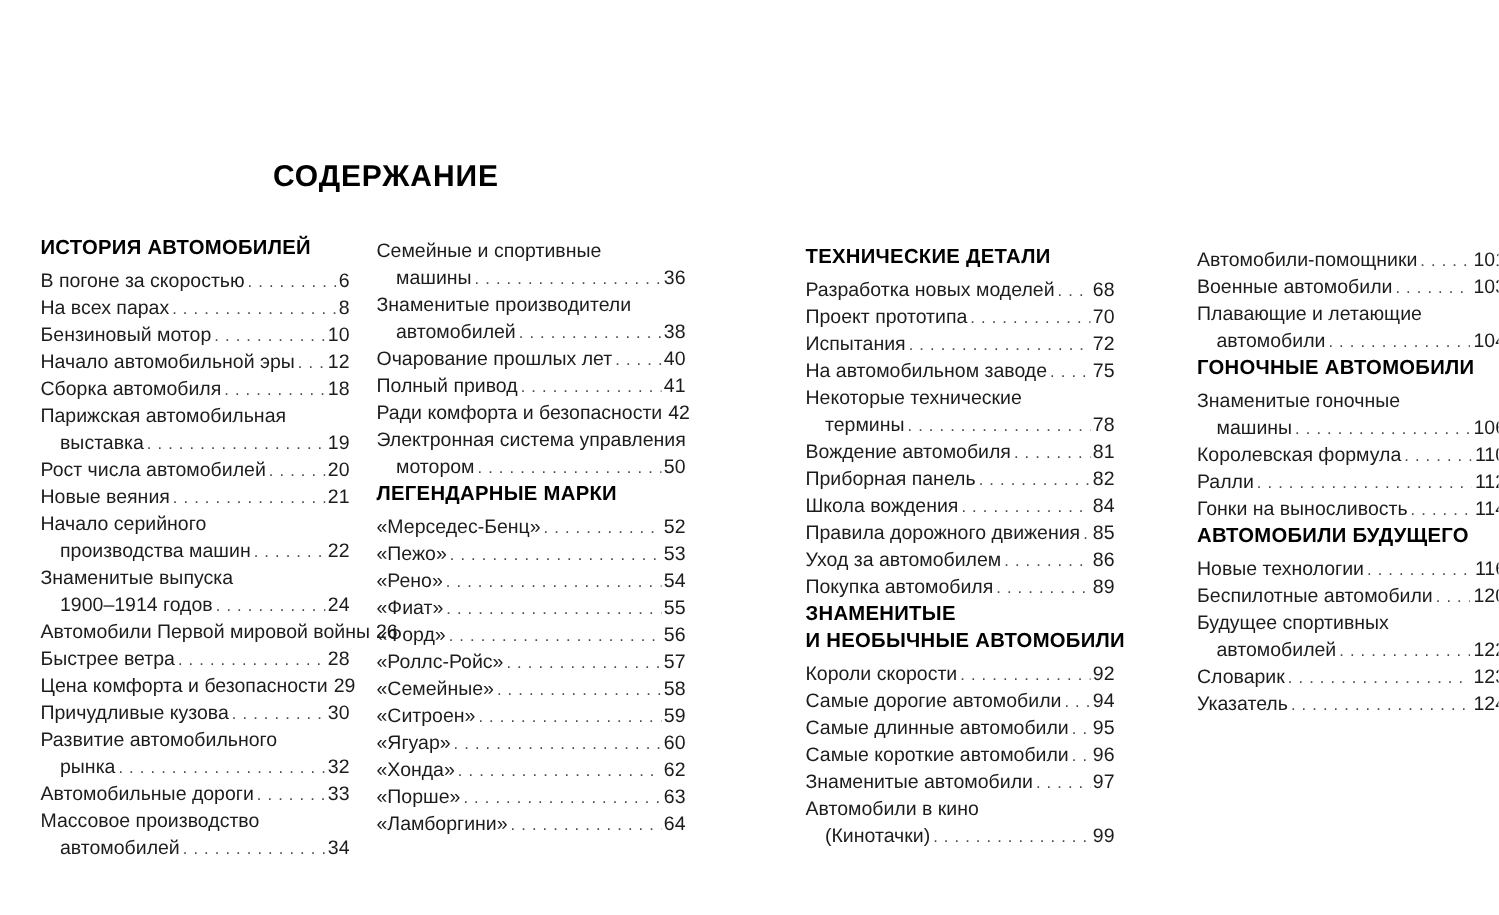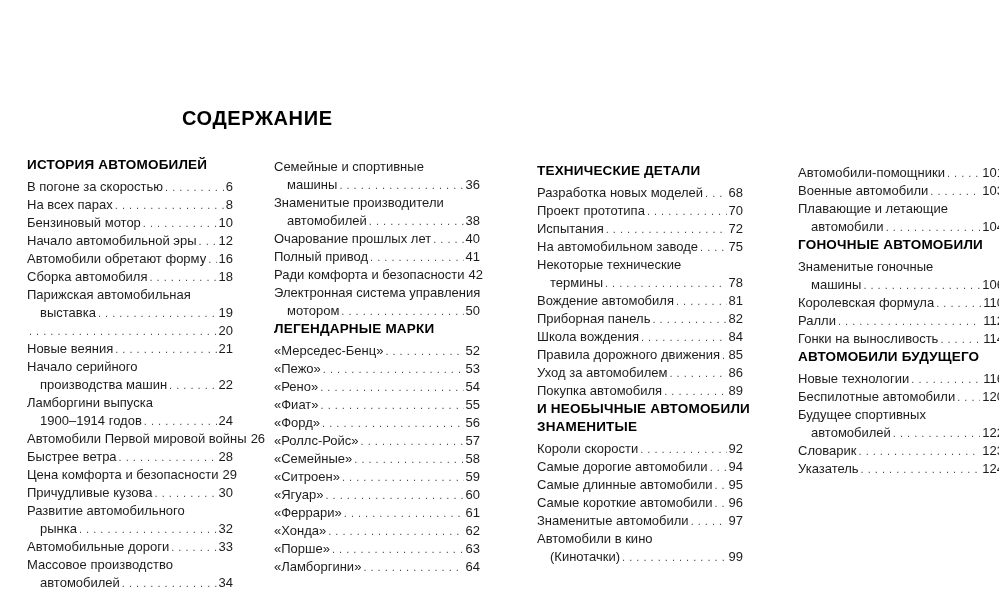--- a/index.html
+++ b/index.html
@@ -9,21 +9,21 @@
     color:#1c1c1c;
     -webkit-font-smoothing:antialiased;
   }
   .page{position:relative;width:999px;height:473px;background:#ffffff;}
   .title{
     position:absolute;left:182px;top:107px;
     font-size:20px;font-weight:bold;letter-spacing:0.6px;color:#000;
   }
   .col{position:absolute;width:206px;top:156px;}
   .col-1{left:27px;}
-  .col-2{left:274px;top:158px;}
+  .col-2{left:251px;top:158px;}
   .col-3{left:537px;top:162px;}
   .col-4{left:798px;top:164px;}
   .section{}
   .col .section:first-child{margin-top:0;}
   .heading{margin-bottom:4px;}
   .heading-line{
     font-size:13.5px;font-weight:bold;line-height:18px;color:#000;
     letter-spacing:0.2px;white-space:nowrap;
   }
   .row{
@@ -75,44 +75,38 @@
         </div>
         <div class="entry">
           <div class="row">
             <span class="t">Начало автомобильной эры</span>
             <span class="dots"></span>
             <span class="pg">12</span>
           </div>
         </div>
         <div class="entry">
           <div class="row">
-            <span class="t">Автомобили обретают форму</span>
-            <span class="dots"></span>
-            <span class="pg">16</span>
-          </div>
-        </div>
-        <div class="entry">
-          <div class="row">
             <span class="t">Сборка автомобиля</span>
             <span class="dots"></span>
             <span class="pg">18</span>
           </div>
         </div>
         <div class="entry">
           <div class="row">
             <span class="t">Парижская автомобильная</span>
           </div>
           <div class="row cont">
             <span class="t">выставка</span>
             <span class="dots"></span>
             <span class="pg">19</span>
           </div>
         </div>
         <div class="entry">
           <div class="row">
+            <span class="t">Рост числа автомобилей</span>
             <span class="dots"></span>
             <span class="pg">20</span>
           </div>
         </div>
         <div class="entry">
           <div class="row">
             <span class="t">Новые веяния</span>
             <span class="dots"></span>
             <span class="pg">21</span>
           </div>
@@ -122,21 +116,21 @@
             <span class="t">Начало серийного</span>
           </div>
           <div class="row cont">
             <span class="t">производства машин</span>
             <span class="dots"></span>
             <span class="pg">22</span>
           </div>
         </div>
         <div class="entry">
           <div class="row">
-            <span class="t">Ламборгини выпуска</span>
+            <span class="t">Знаменитые выпуска</span>
           </div>
           <div class="row cont">
             <span class="t">1900–1914 годов</span>
             <span class="dots"></span>
             <span class="pg">24</span>
           </div>
         </div>
         <div class="entry">
           <div class="row">
             <span class="t">Автомобили Первой мировой войны</span>
@@ -310,27 +304,20 @@
         </div>
         <div class="entry">
           <div class="row">
             <span class="t">«Ягуар»</span>
             <span class="dots"></span>
             <span class="pg">60</span>
           </div>
         </div>
         <div class="entry">
           <div class="row">
-            <span class="t">«Феррари»</span>
-            <span class="dots"></span>
-            <span class="pg">61</span>
-          </div>
-        </div>
-        <div class="entry">
-          <div class="row">
             <span class="t">«Хонда»</span>
             <span class="dots"></span>
             <span class="pg">62</span>
           </div>
         </div>
         <div class="entry">
           <div class="row">
             <span class="t">«Порше»</span>
             <span class="dots"></span>
             <span class="pg">63</span>
@@ -426,22 +413,22 @@
         <div class="entry">
           <div class="row">
             <span class="t">Покупка автомобиля</span>
             <span class="dots"></span>
             <span class="pg">89</span>
           </div>
         </div>
       </div>
       <div class="section">
         <div class="heading">
+          <div class="heading-line">ЗНАМЕНИТЫЕ</div>
           <div class="heading-line">И НЕОБЫЧНЫЕ АВТОМОБИЛИ</div>
-          <div class="heading-line">ЗНАМЕНИТЫЕ</div>
         </div>
         <div class="entry">
           <div class="row">
             <span class="t">Короли скорости</span>
             <span class="dots"></span>
             <span class="pg">92</span>
           </div>
         </div>
         <div class="entry">
           <div class="row">

